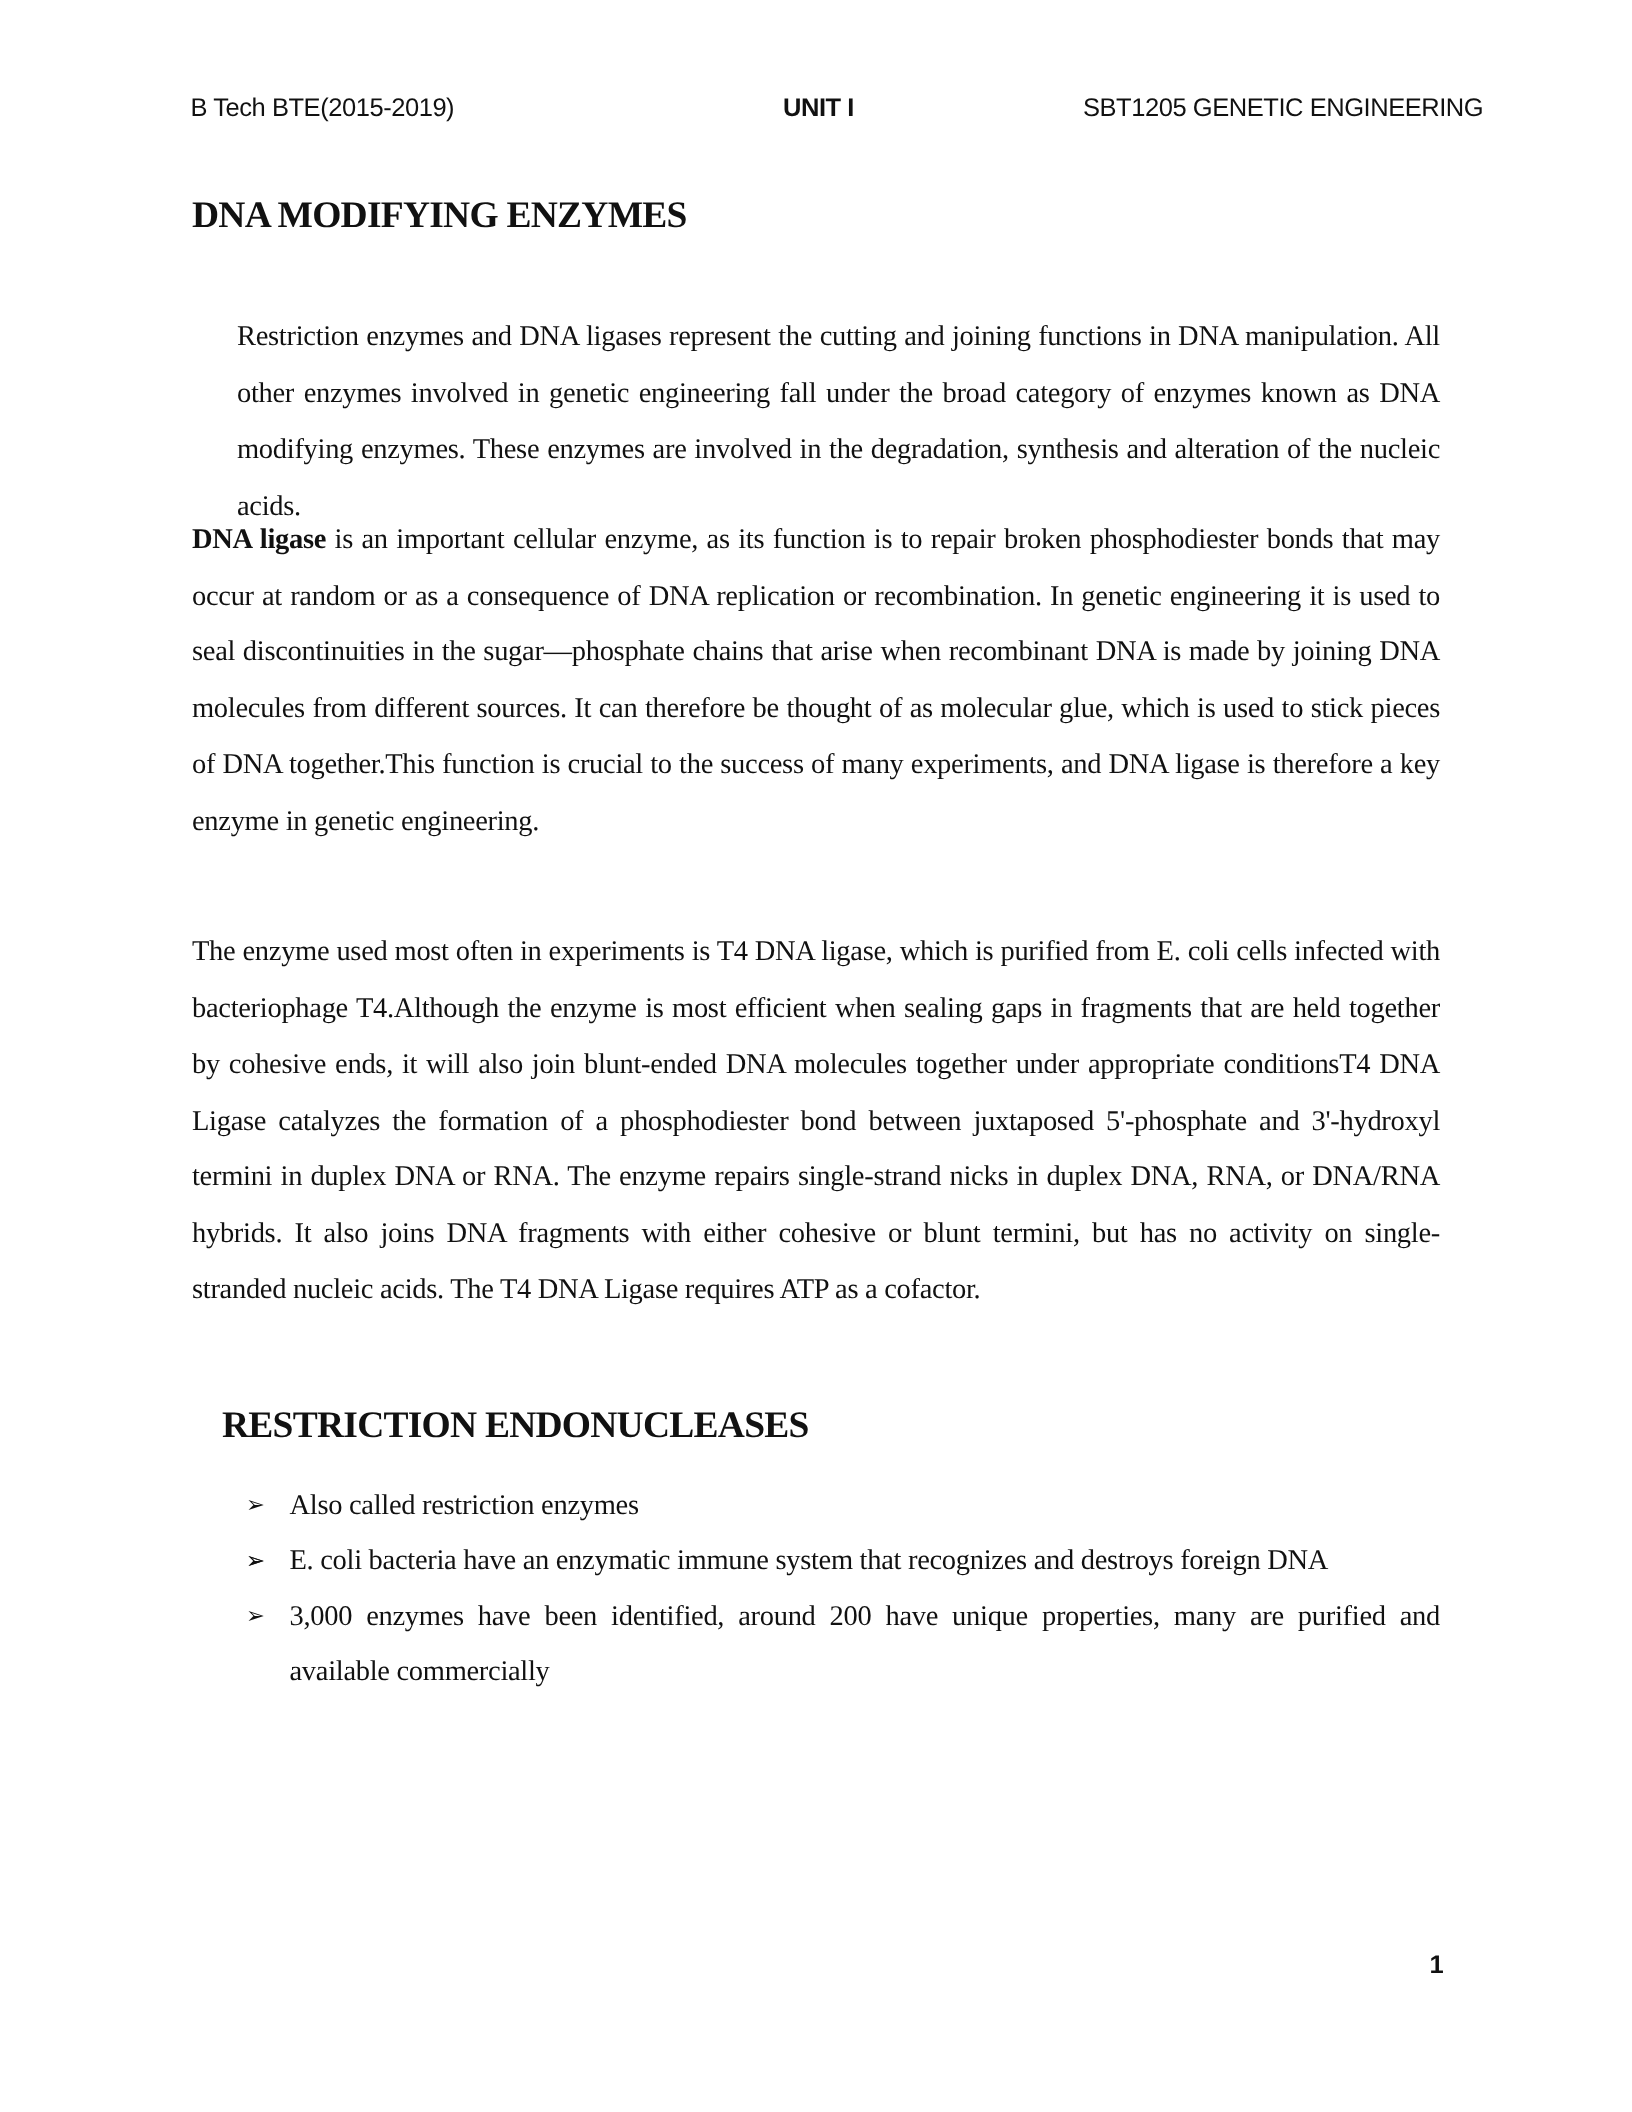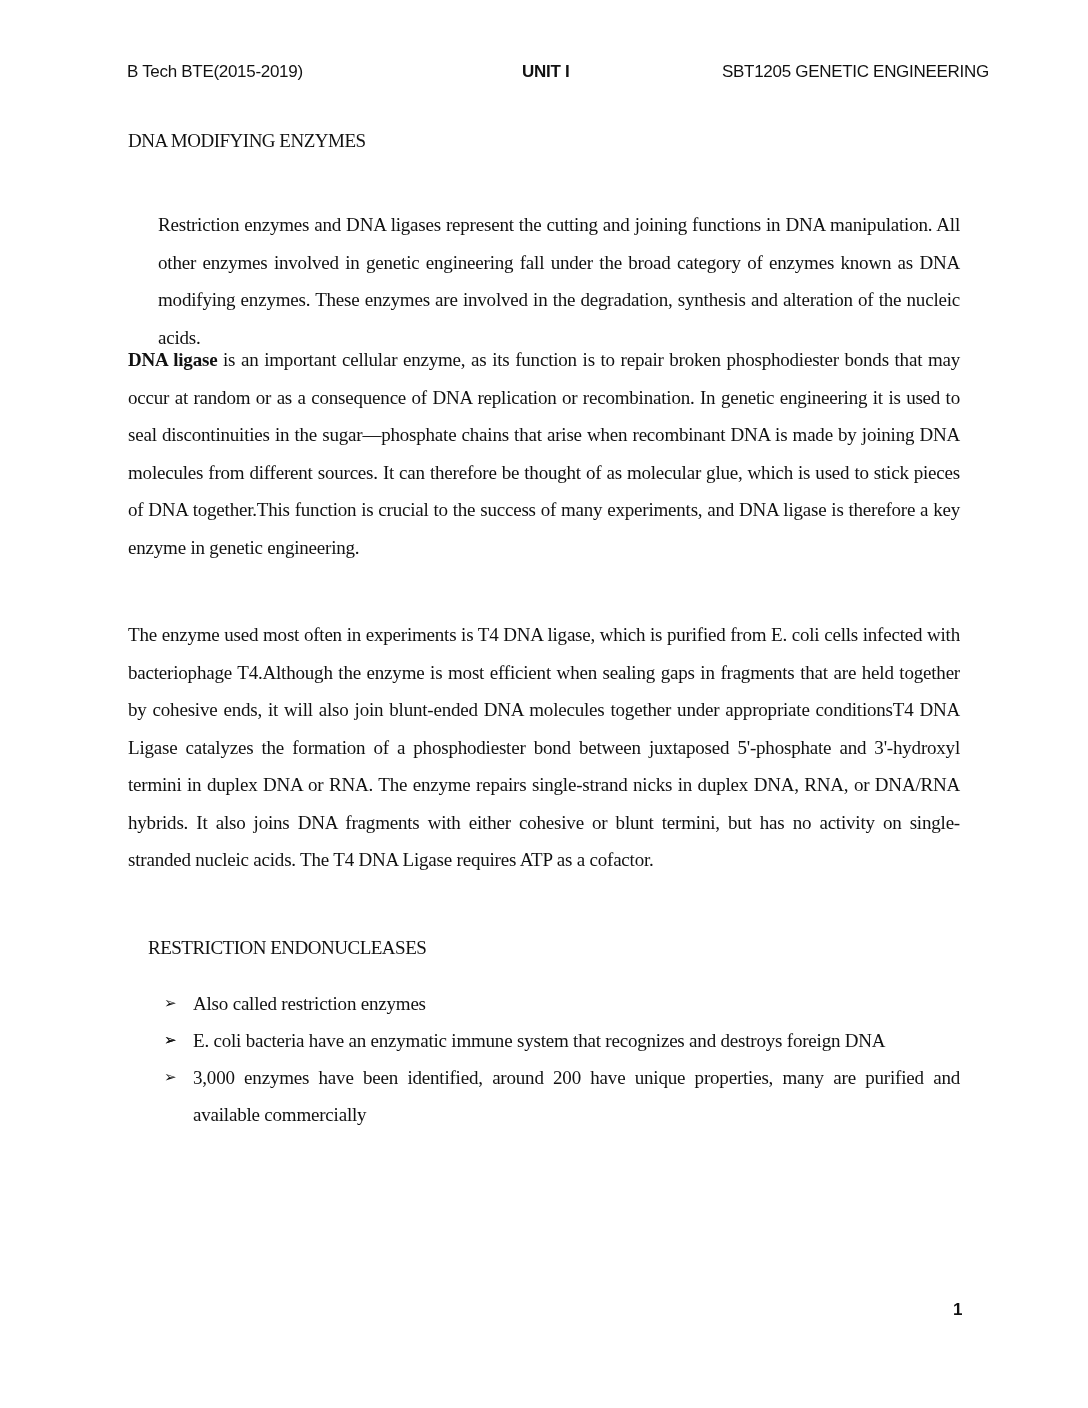--- a/index.html
+++ b/index.html
@@ -1,21 +1,21 @@
 <!DOCTYPE html>
 <html><head>
 <meta charset="utf-8">
 <style>
   html, body { margin: 0; padding: 0; background: #ffffff; }
   body { width: 1088px; height: 1408px; position: relative; overflow: hidden; color: #111; }
   .hdr { position: absolute; top: 62px; font-family: "Liberation Sans", sans-serif; font-size: 17px; color: #111; letter-spacing: -0.3px; }
   .hdr-left { left: 127px; }
   .hdr-center { left: 522px; font-weight: bold; }
   .hdr-right { left: 722px; }
-  .heading { position: absolute; left: 128px; font-family: "Liberation Serif", serif; font-weight: normal; font-size: 19px; letter-spacing: -0.5px; }
+  .heading { position: absolute; left: 128px; font-family: "Liberation Serif", serif; font-weight: bold; font-size: 25px; letter-spacing: -0.5px; }
   .para { position: absolute; font-family: "Liberation Serif", serif; font-size: 19px; line-height: 37.5px; text-align: justify; letter-spacing: -0.2px; }
   .p1 { left: 158px; top: 178px; width: 802px; margin-top: 28px; }
   .p2 { left: 128px; top: 341px; width: 832px; }
   .p3 { left: 128px; top: 616px; width: 832px; }
   .para .bold { font-weight: bold; }
   ul.bullets { position: absolute; left: 160px; top: 985px; width: 800px; margin: 0; padding: 0; list-style: none; font-family: "Liberation Serif", serif; font-size: 19px; line-height: 37px; letter-spacing: -0.2px; }
   ul.bullets li { position: relative; padding-left: 33px; text-align: justify; }
   ul.bullets li .arrow { position: absolute; left: 4px; top: 0; font-family: "DejaVu Sans", sans-serif; font-size: 15px; }
   .pagenum { position: absolute; left: 953px; top: 1300px; font-family: "Liberation Sans", sans-serif; font-weight: bold; font-size: 17px; }
 </style>

